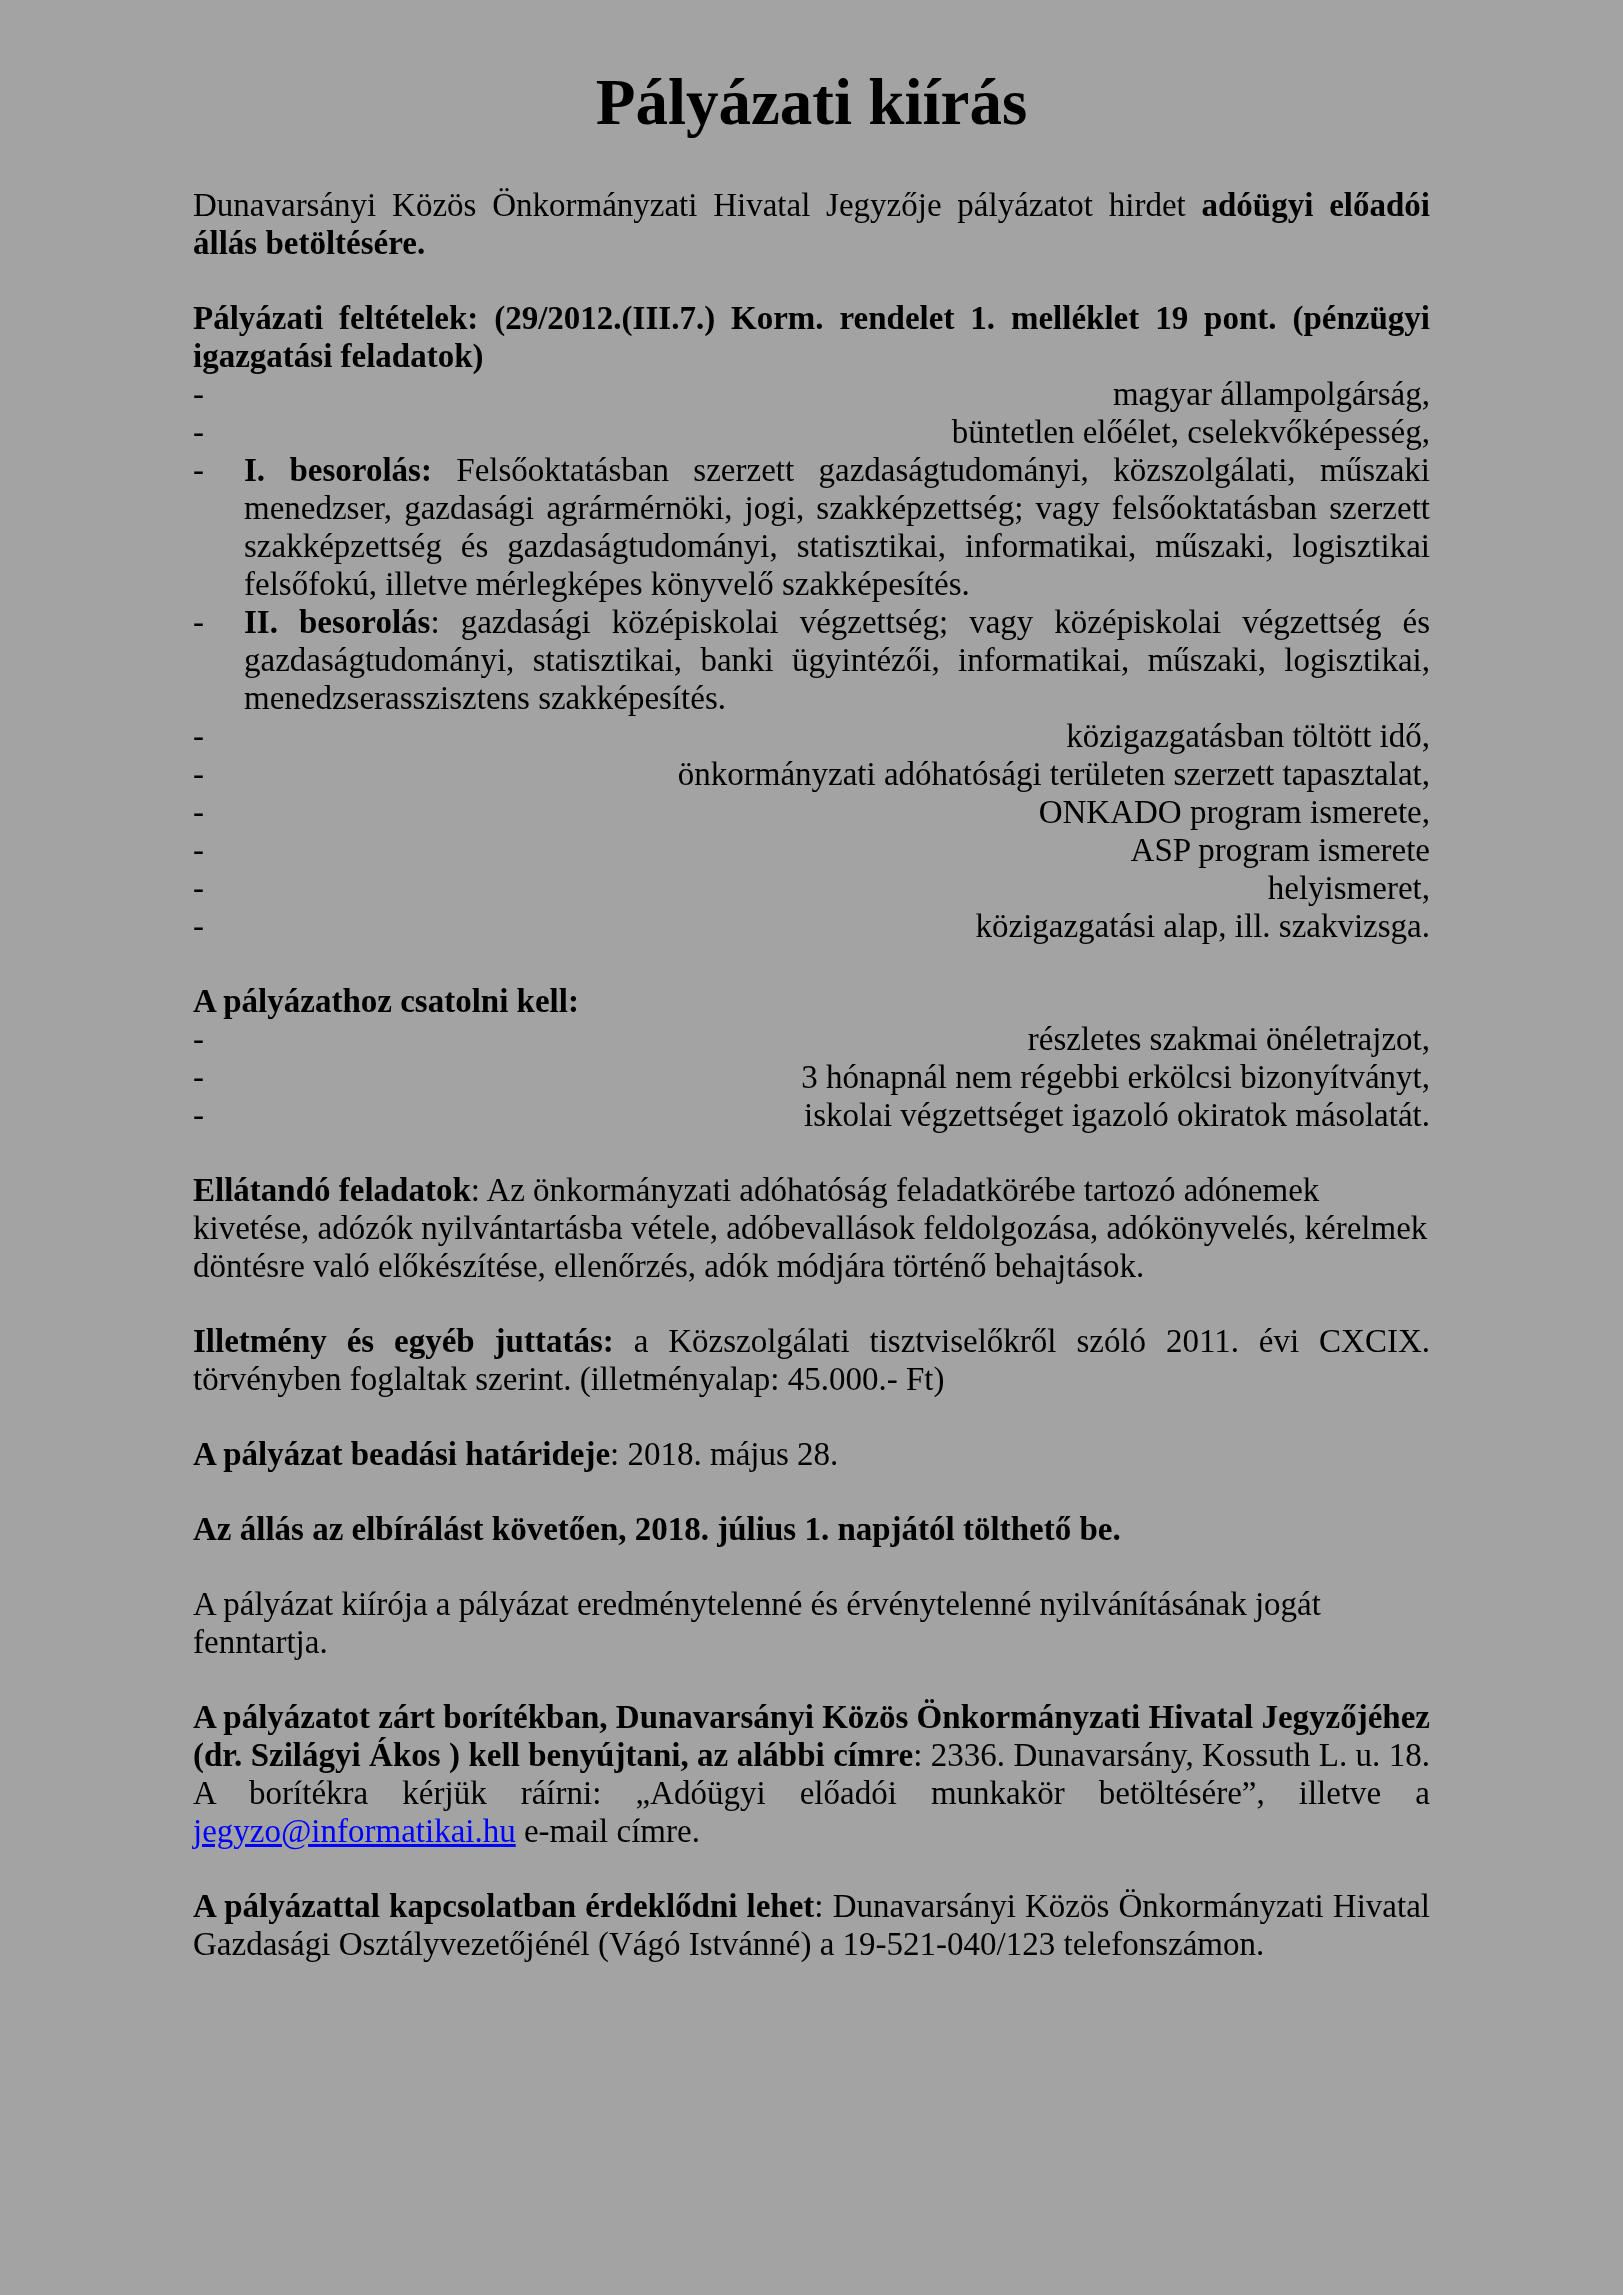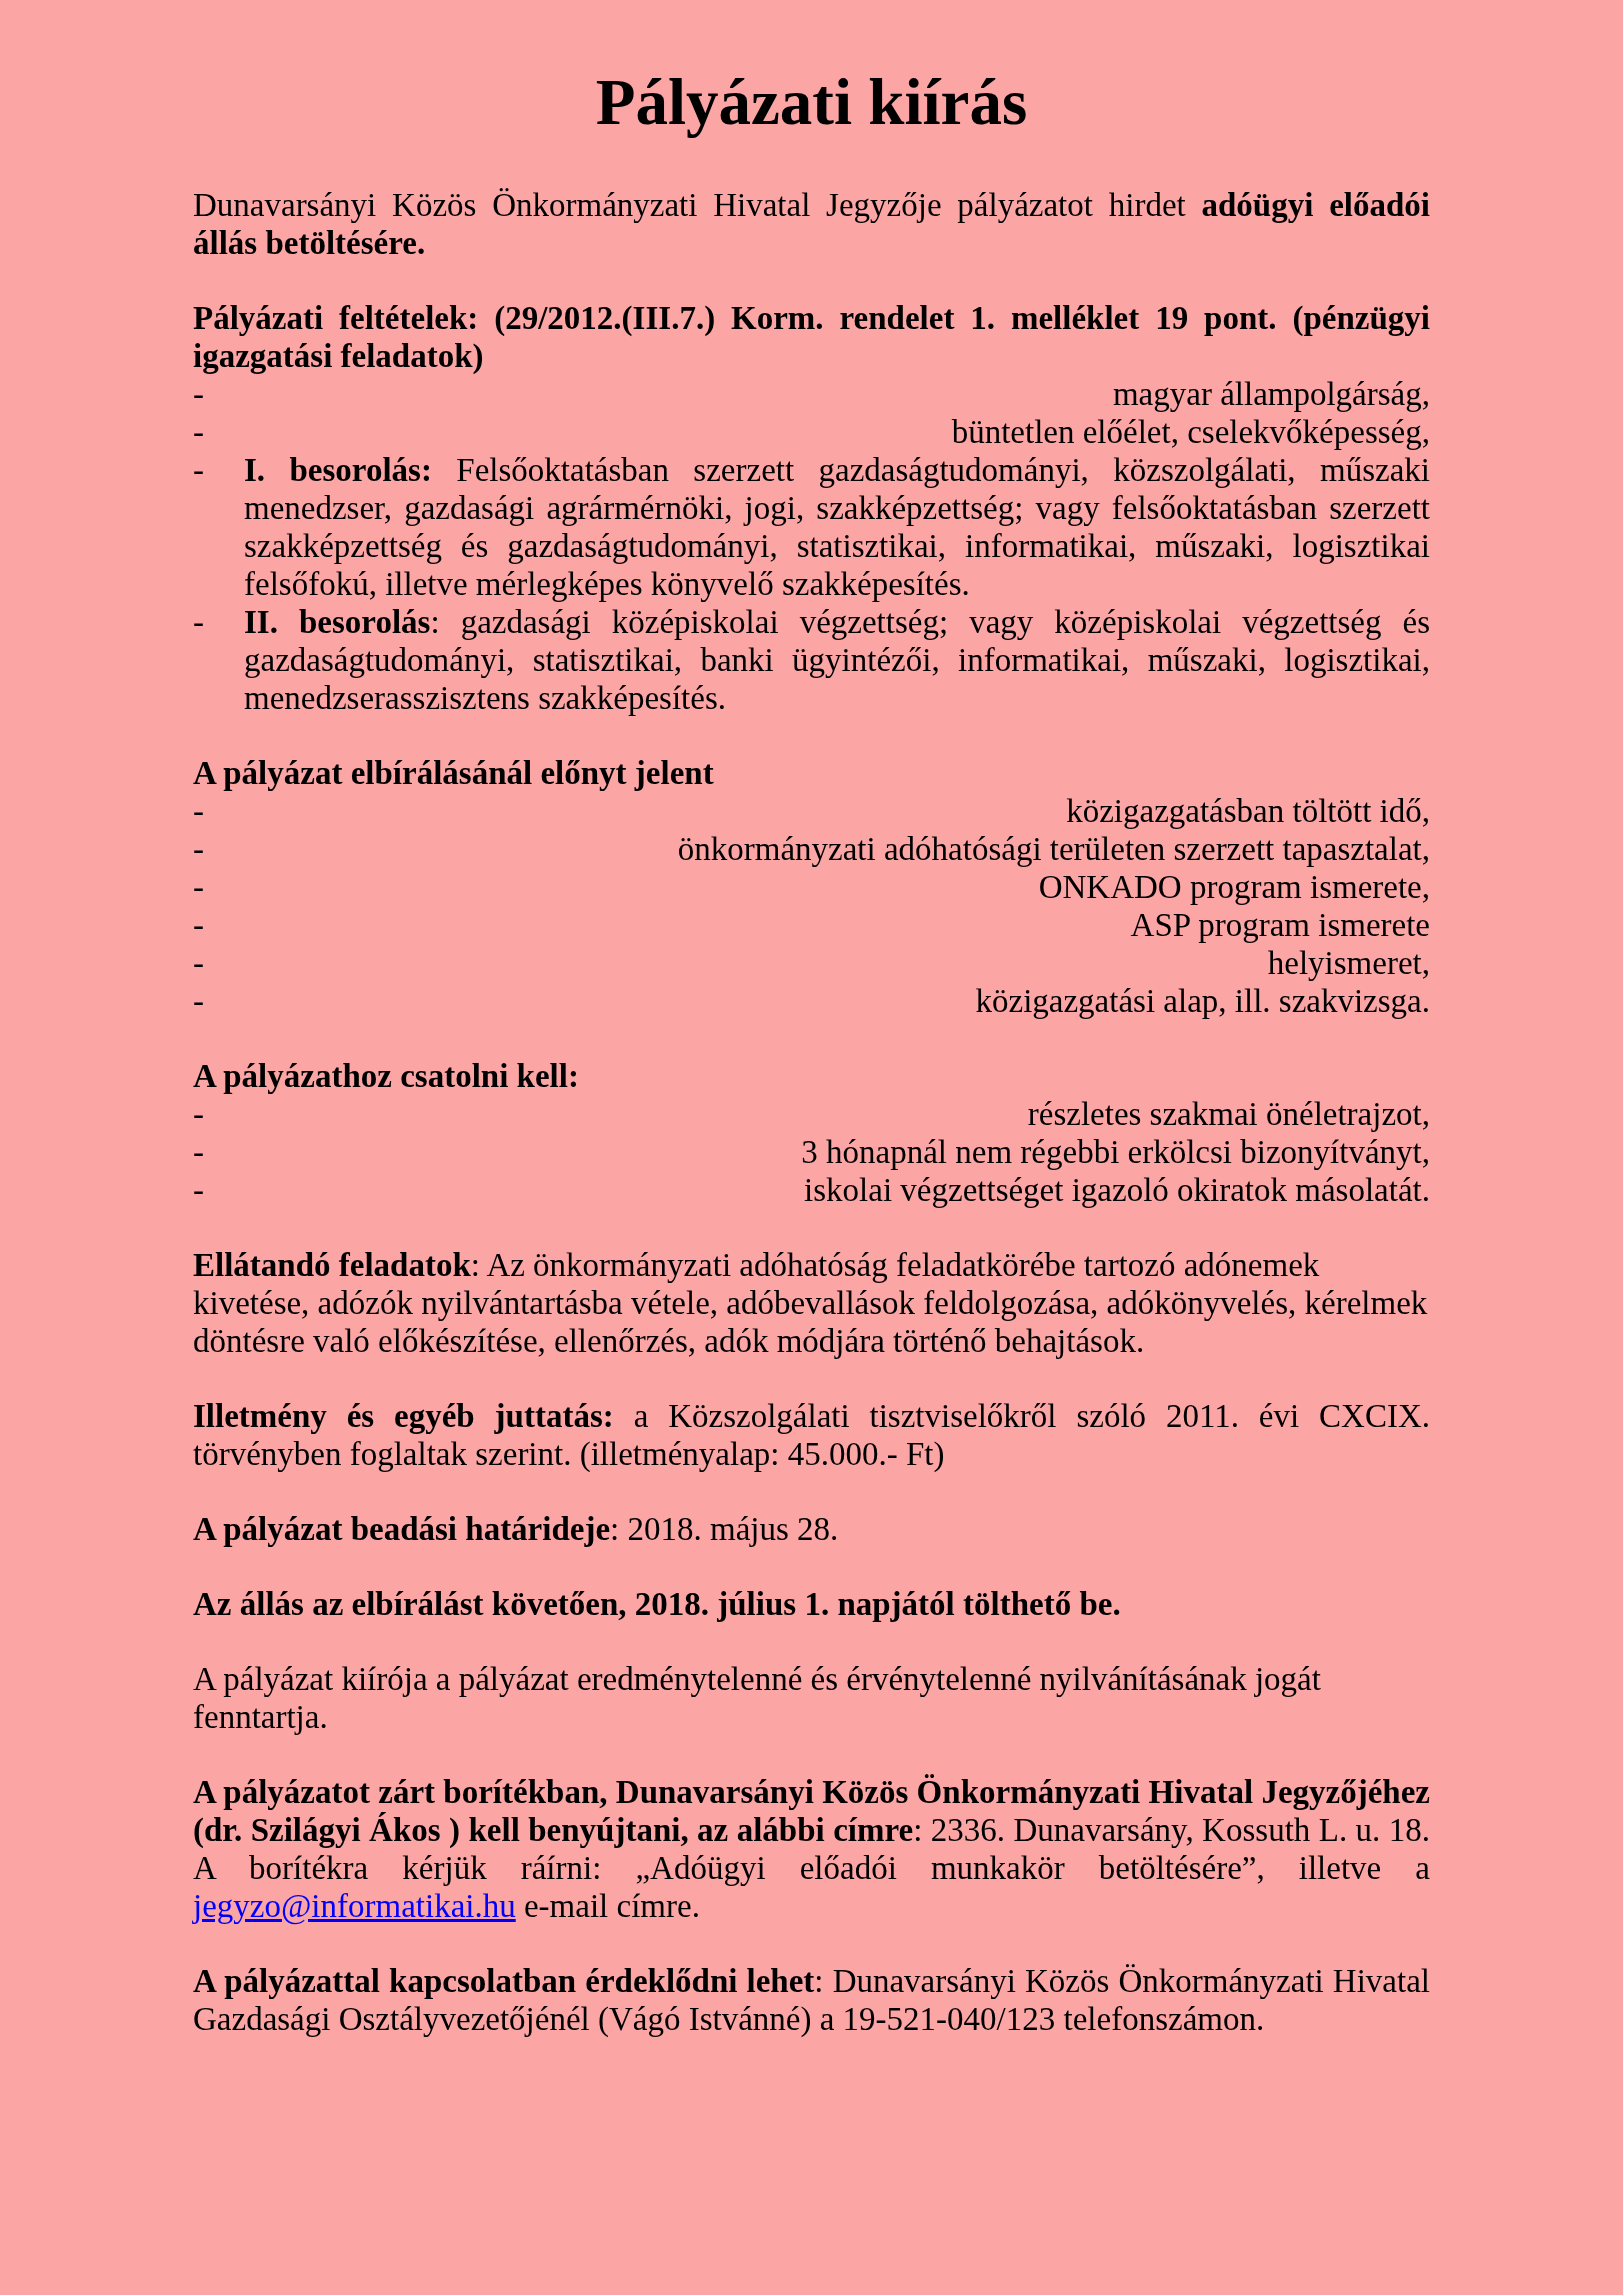--- a/index.html
+++ b/index.html
@@ -1,20 +1,20 @@
 <!DOCTYPE html>
 <html lang="hu" style="font-size:10.5px"><head>
 <meta charset="utf-8">
 <style>
   html, body { margin: 0; padding: 0; background: #ffffff; }
   .page {
     position: relative;
     width: 1623px;
     height: 2295px;
-    background: #fca5a5;
+    background: #a3a3a3;
     box-sizing: border-box;
     padding: 65px 193px 0 193px;
     overflow: hidden;
     font-family: "Liberation Serif", "DejaVu Serif", serif;
     font-size: 33px;
     line-height: 38px;
     color: #000000;
   }
   .title {
     font-size: 65px;
@@ -61,21 +61,20 @@
     <div class="li">
       <span class="marker">-</span>
       <span class="li-text j"><span class="b">I. besorolás:</span><span> Felsőoktatásban szerzett gazdaságtudományi, közszolgálati, műszaki menedzser, gazdasági agrármérnöki, jogi, szakképzettség; vagy felsőoktatásban szerzett szakképzettség és gazdaságtudományi, statisztikai, informatikai, műszaki, logisztikai felsőfokú, illetve mérlegképes könyvelő szakképesítés.</span></span>
     </div>
     <div class="li">
       <span class="marker">-</span>
       <span class="li-text j"><span class="b">II. besorolás</span><span>: gazdasági középiskolai végzettség; vagy középiskolai végzettség és gazdaságtudományi, statisztikai, banki ügyintézői, informatikai, műszaki, logisztikai, menedzserasszisztens szakképesítés.</span></span>
     </div>
   </div>
 
-  <p class="para b">A pályázat elbírálásánál előnyt jelent</p>
 
   <div class="list">
     <div class="li">
       <span class="marker">-</span>
       <span class="li-text">közigazgatásban töltött idő,</span>
     </div>
     <div class="li">
       <span class="marker">-</span>
       <span class="li-text">önkormányzati adóhatósági területen szerzett tapasztalat,</span>
     </div>

